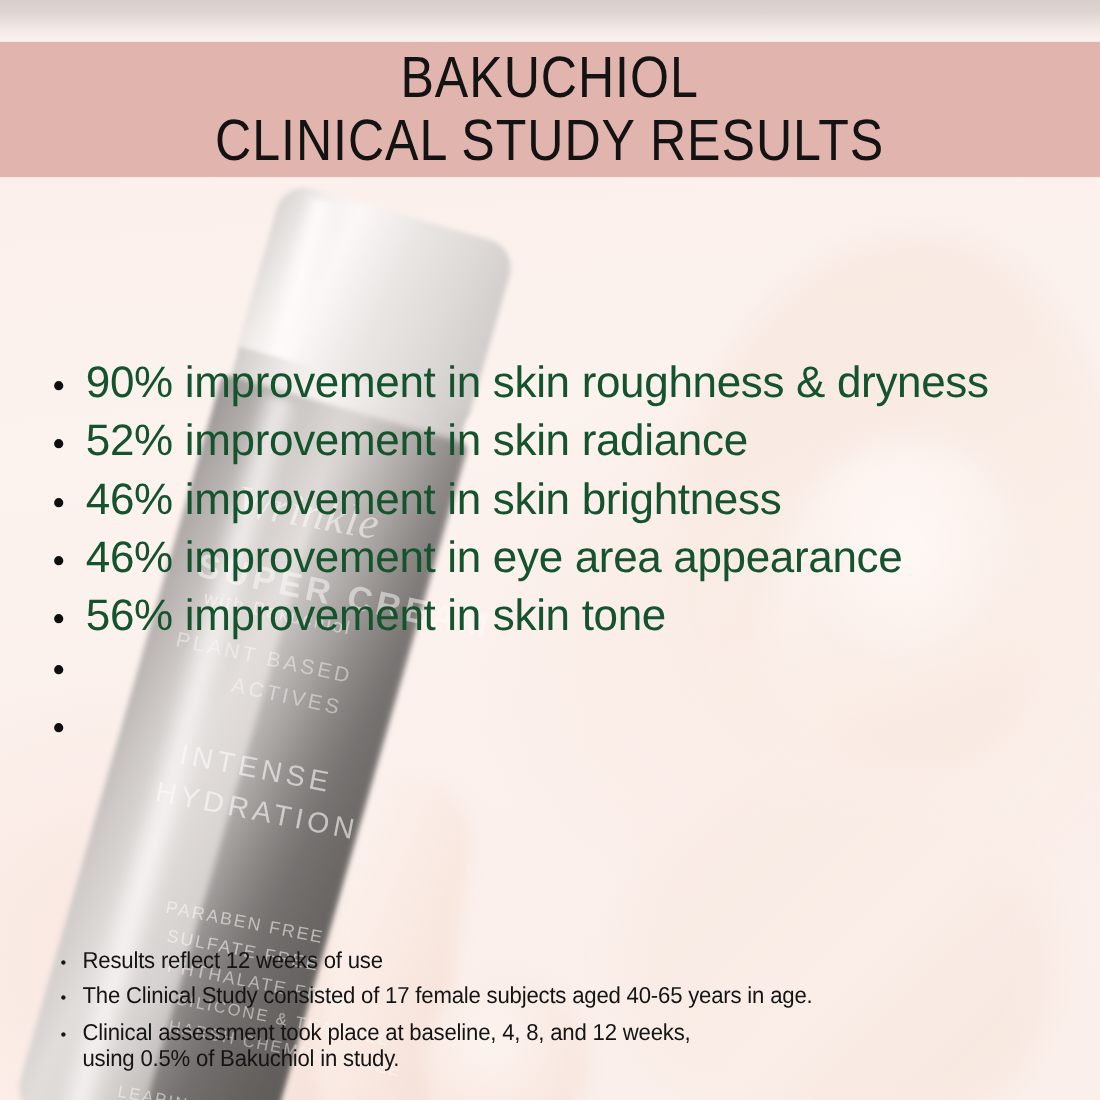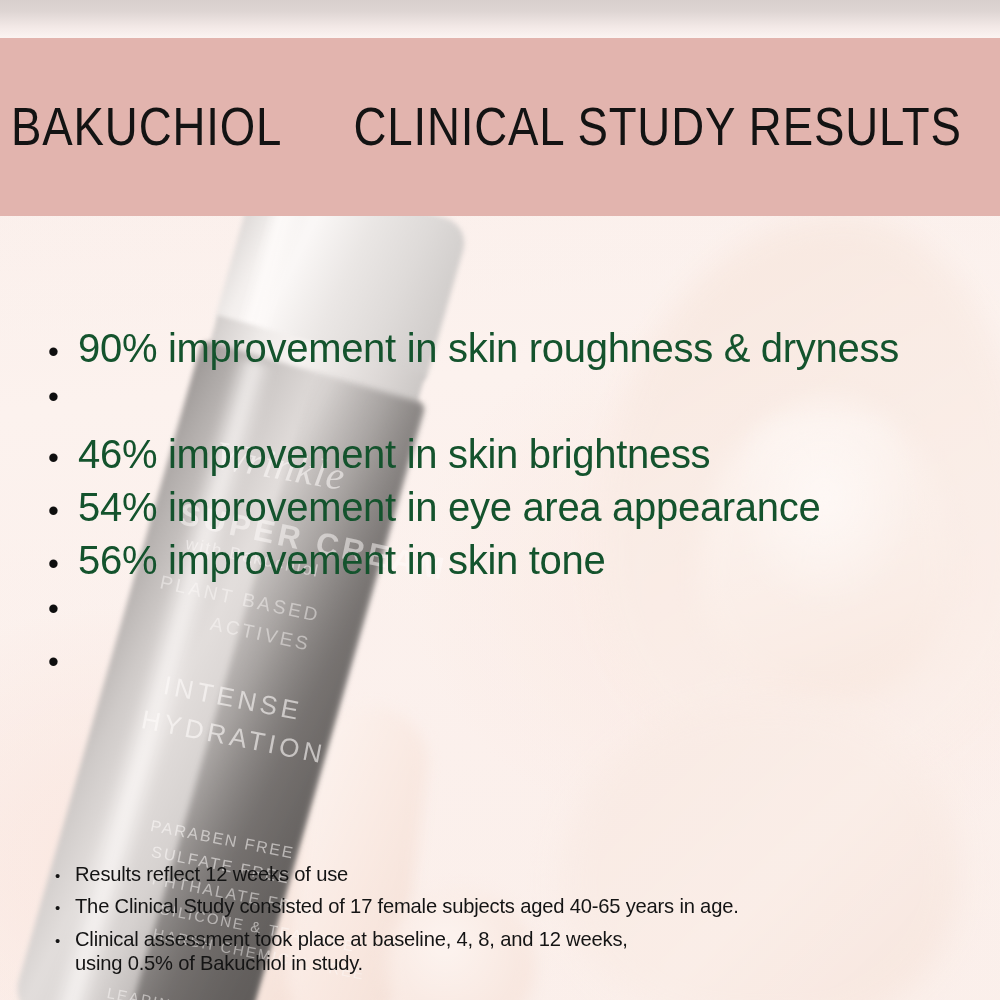--- a/index.html
+++ b/index.html
@@ -166,23 +166,24 @@
   .photo-veil {
     position:absolute; inset:0;
     background:linear-gradient(to bottom, rgba(252,242,238,.22) 0%, rgba(252,242,238,.34) 45%, rgba(252,242,238,.30) 100%);
   }
 
   
 
   .banner {
     position:absolute;
     left:0; top:38px;
-    width:1000px; height:178px;
+    width:1000px; height:123px;
     background:#e2b4ae;
     display:flex;
+    flex-direction:column;
     align-items:center;
     justify-content:center;
     z-index:5;
   }
   .banner-line {
     color:#131313;
     font-family:"Liberation Sans", sans-serif;
     font-weight:400;
     letter-spacing:1px;
     line-height:1.06;
@@ -307,30 +308,31 @@
 
   <div class="results">
 
     <div class="result-row">
       <span class="result-dot">•</span>
       <span class="result-text">90% improvement in skin roughness &amp; dryness</span>
     </div>
 
     <div class="result-row">
       <span class="result-dot">•</span>
+      <span class="result-text">52% improvement in skin radiance</span>
     </div>
 
     <div class="result-row">
       <span class="result-dot">•</span>
       <span class="result-text">46% improvement in skin brightness</span>
     </div>
 
     <div class="result-row">
       <span class="result-dot">•</span>
-      <span class="result-text">54% improvement in eye area appearance</span>
+      <span class="result-text">46% improvement in eye area appearance</span>
     </div>
 
     <div class="result-row">
       <span class="result-dot">•</span>
       <span class="result-text">56% improvement in skin tone</span>
     </div>
 
     <div class="result-row">
       <span class="result-dot">•</span>
     </div>

